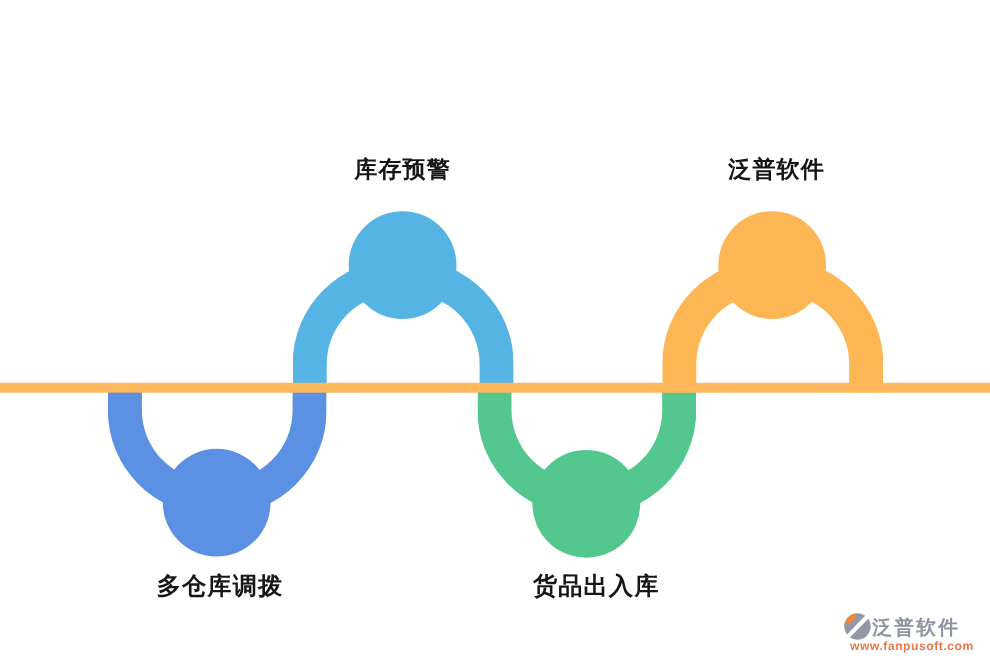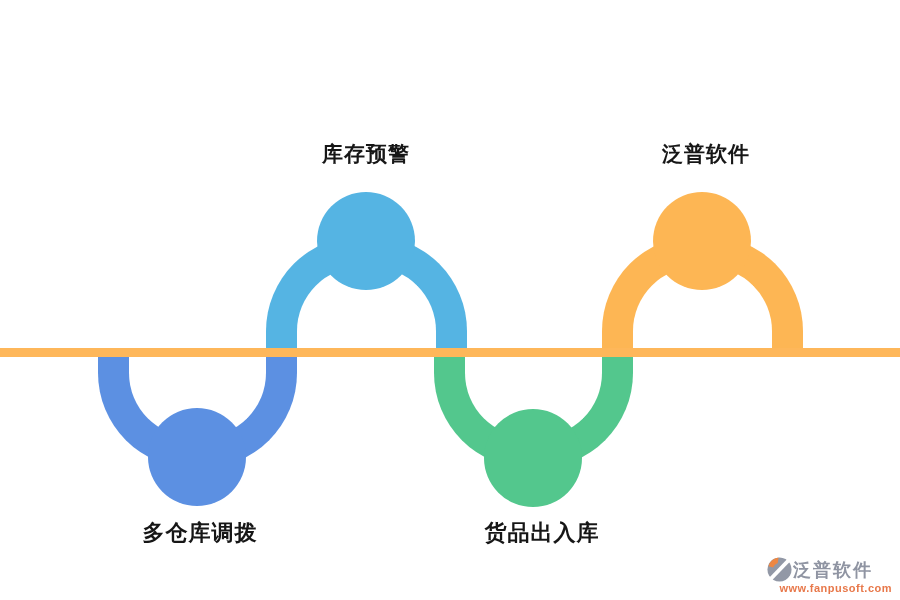--- a/index.html
+++ b/index.html
@@ -20,21 +20,21 @@
   .timeline{position:absolute;left:0;top:348px;width:900px;height:9px;background:#FEB75A;z-index:5;}
   
   .label{position:absolute;width:200px;text-align:center;font-weight:bold;color:#161616;z-index:6;letter-spacing:1px;}
   .label.top{top:140px;font-size:21px;}
   .label.bottom{top:518px;font-size:22px;}
   
   .watermark{position:absolute;right:8px;bottom:6px;width:126px;z-index:6;}
   .wm-row{display:flex;align-items:center;gap:0;}
   .wm-icon{width:27px;height:27px;flex:0 0 auto;}
   .wm-brand{font-size:18px;font-weight:bold;color:#8F94A2;letter-spacing:2px;white-space:nowrap;}
-  .wm-url{font-size:11px;font-weight:bold;color:#E8784A;letter-spacing:0.5px;margin-top:-1px;text-align:right;white-space:nowrap;}
+  .wm-url{font-size:11px;font-weight:bold;color:#E8784A;letter-spacing:0.5px;margin-top:-1px;text-align:center;white-space:nowrap;}
 </style>
 </head>
 <body>
 
 <div class="canvas">
 
   <div class="label top" style="left:266px">库存预警</div>
   <div class="label top" style="left:606px">泛普软件</div>
   <div class="label bottom" style="left:442px">货品出入库</div>
   <div class="label bottom" style="left:100px">多仓库调拨</div>

